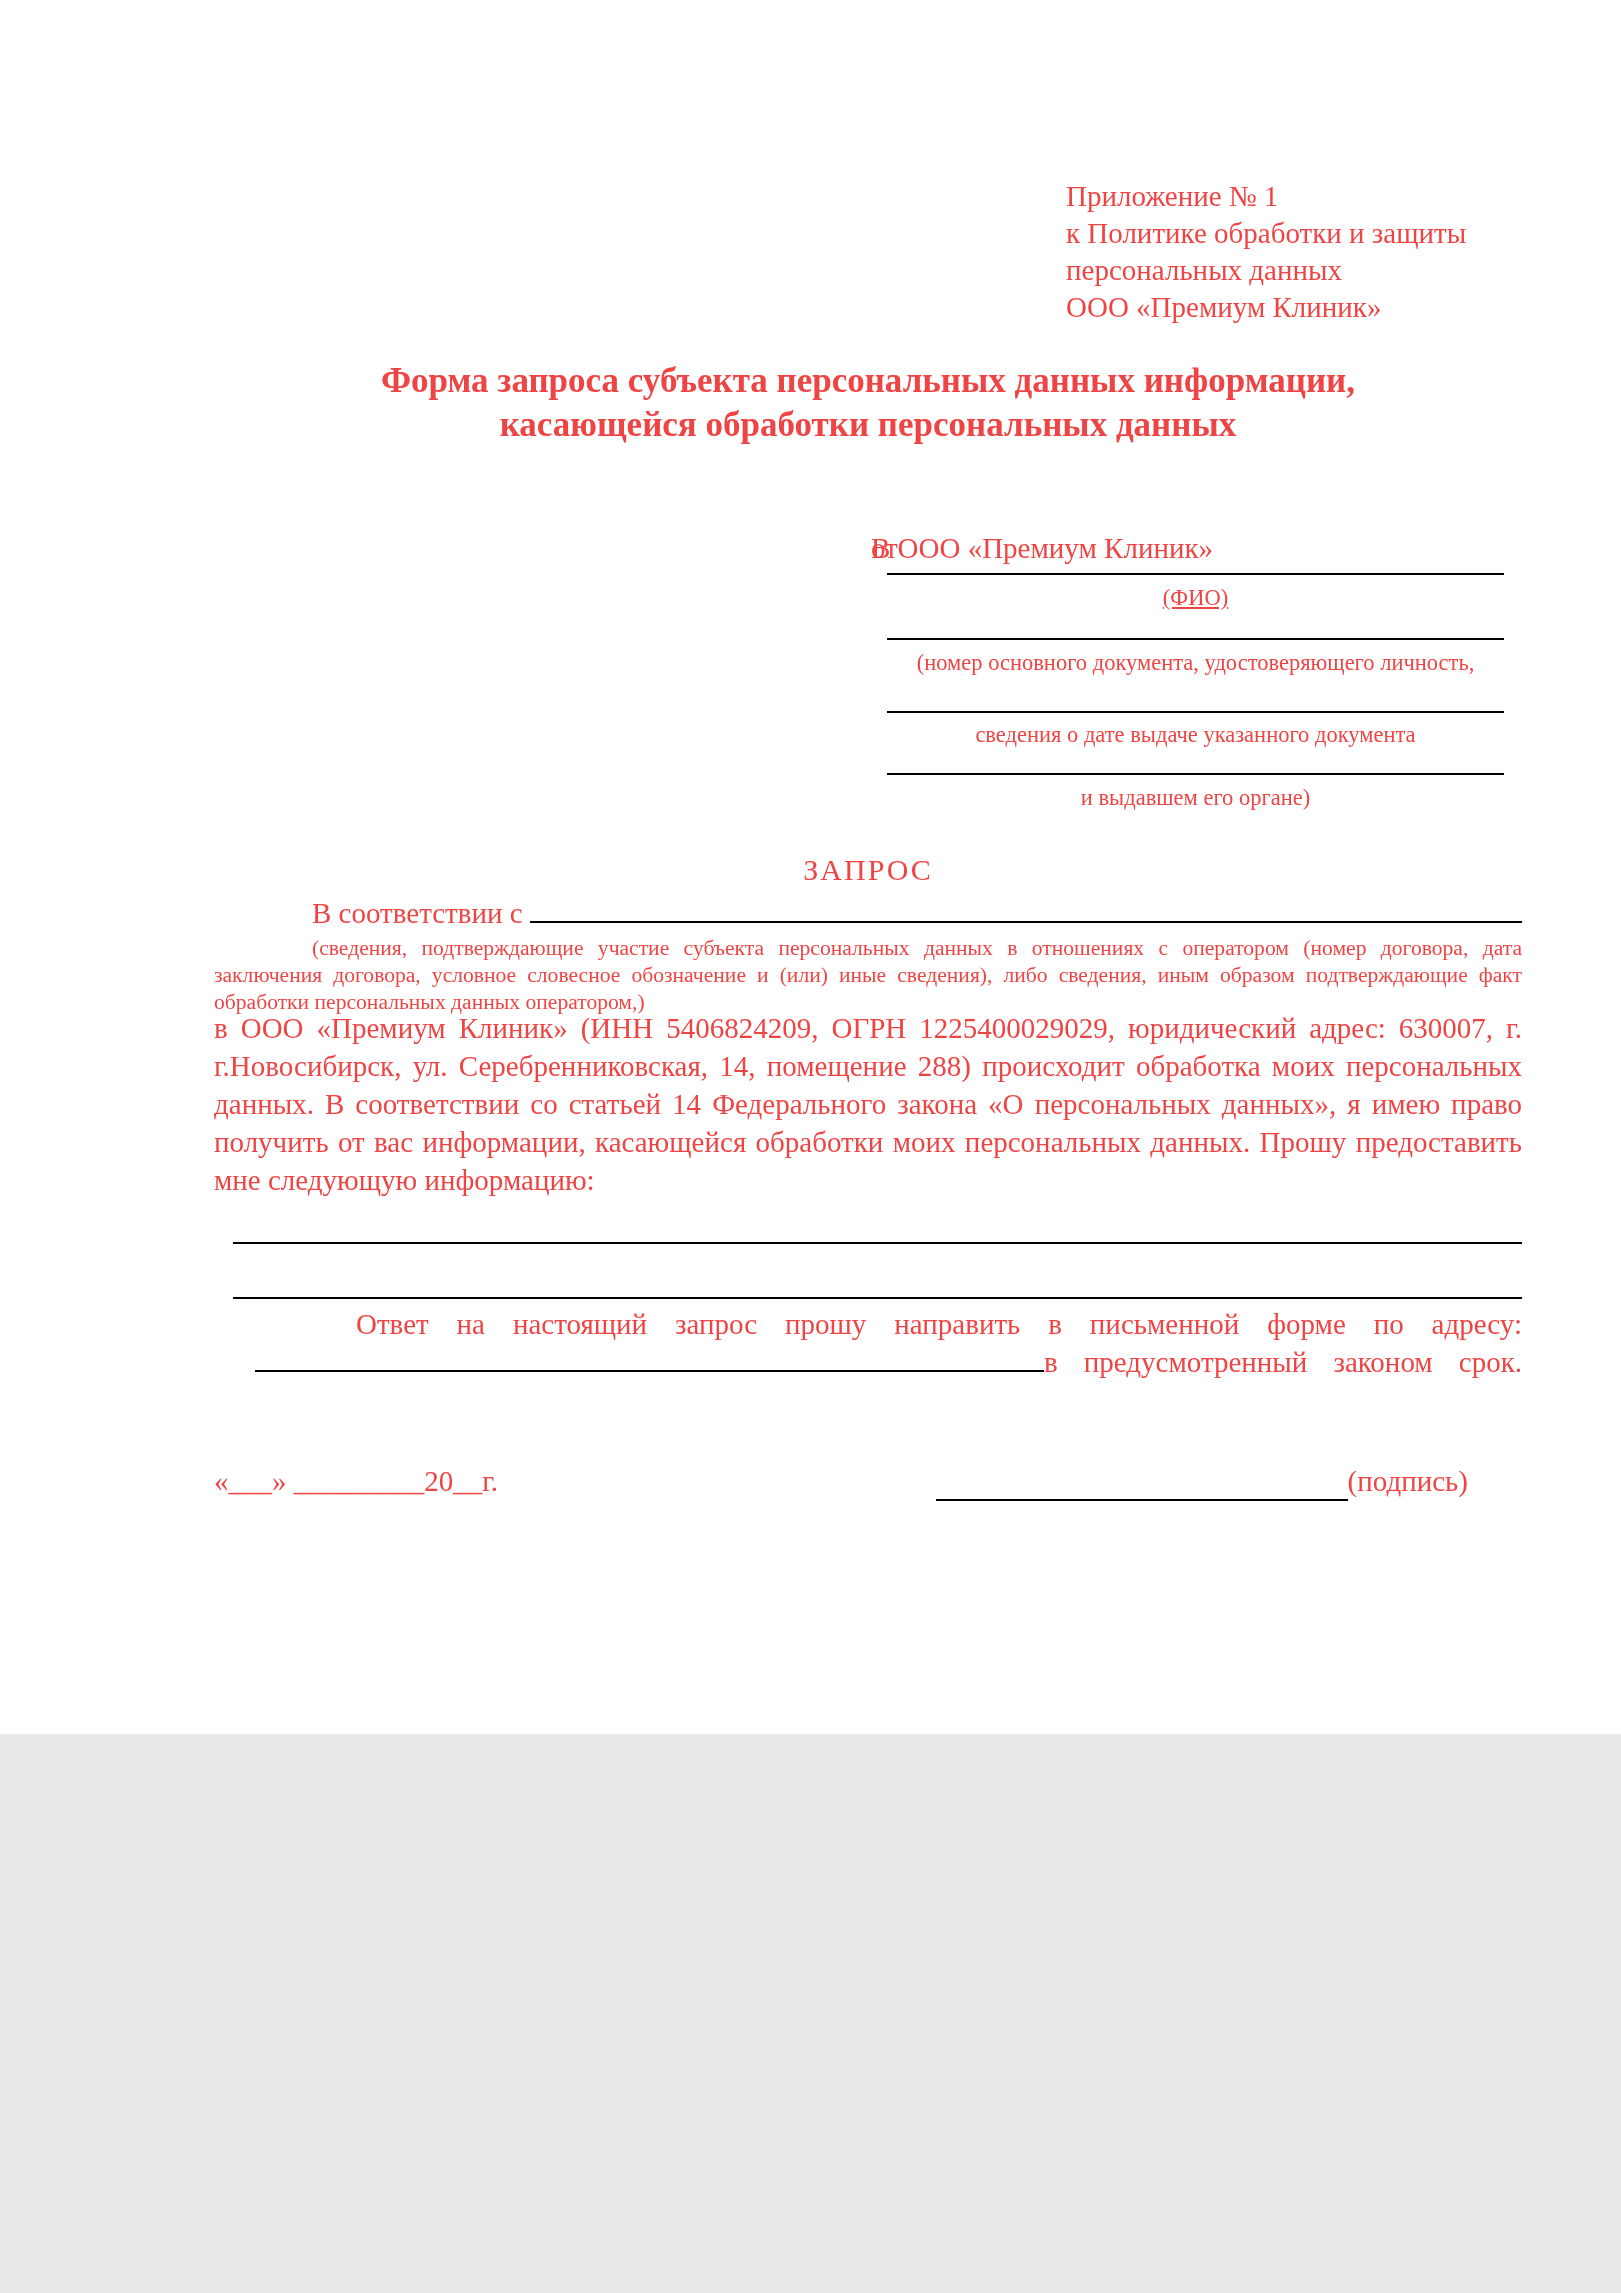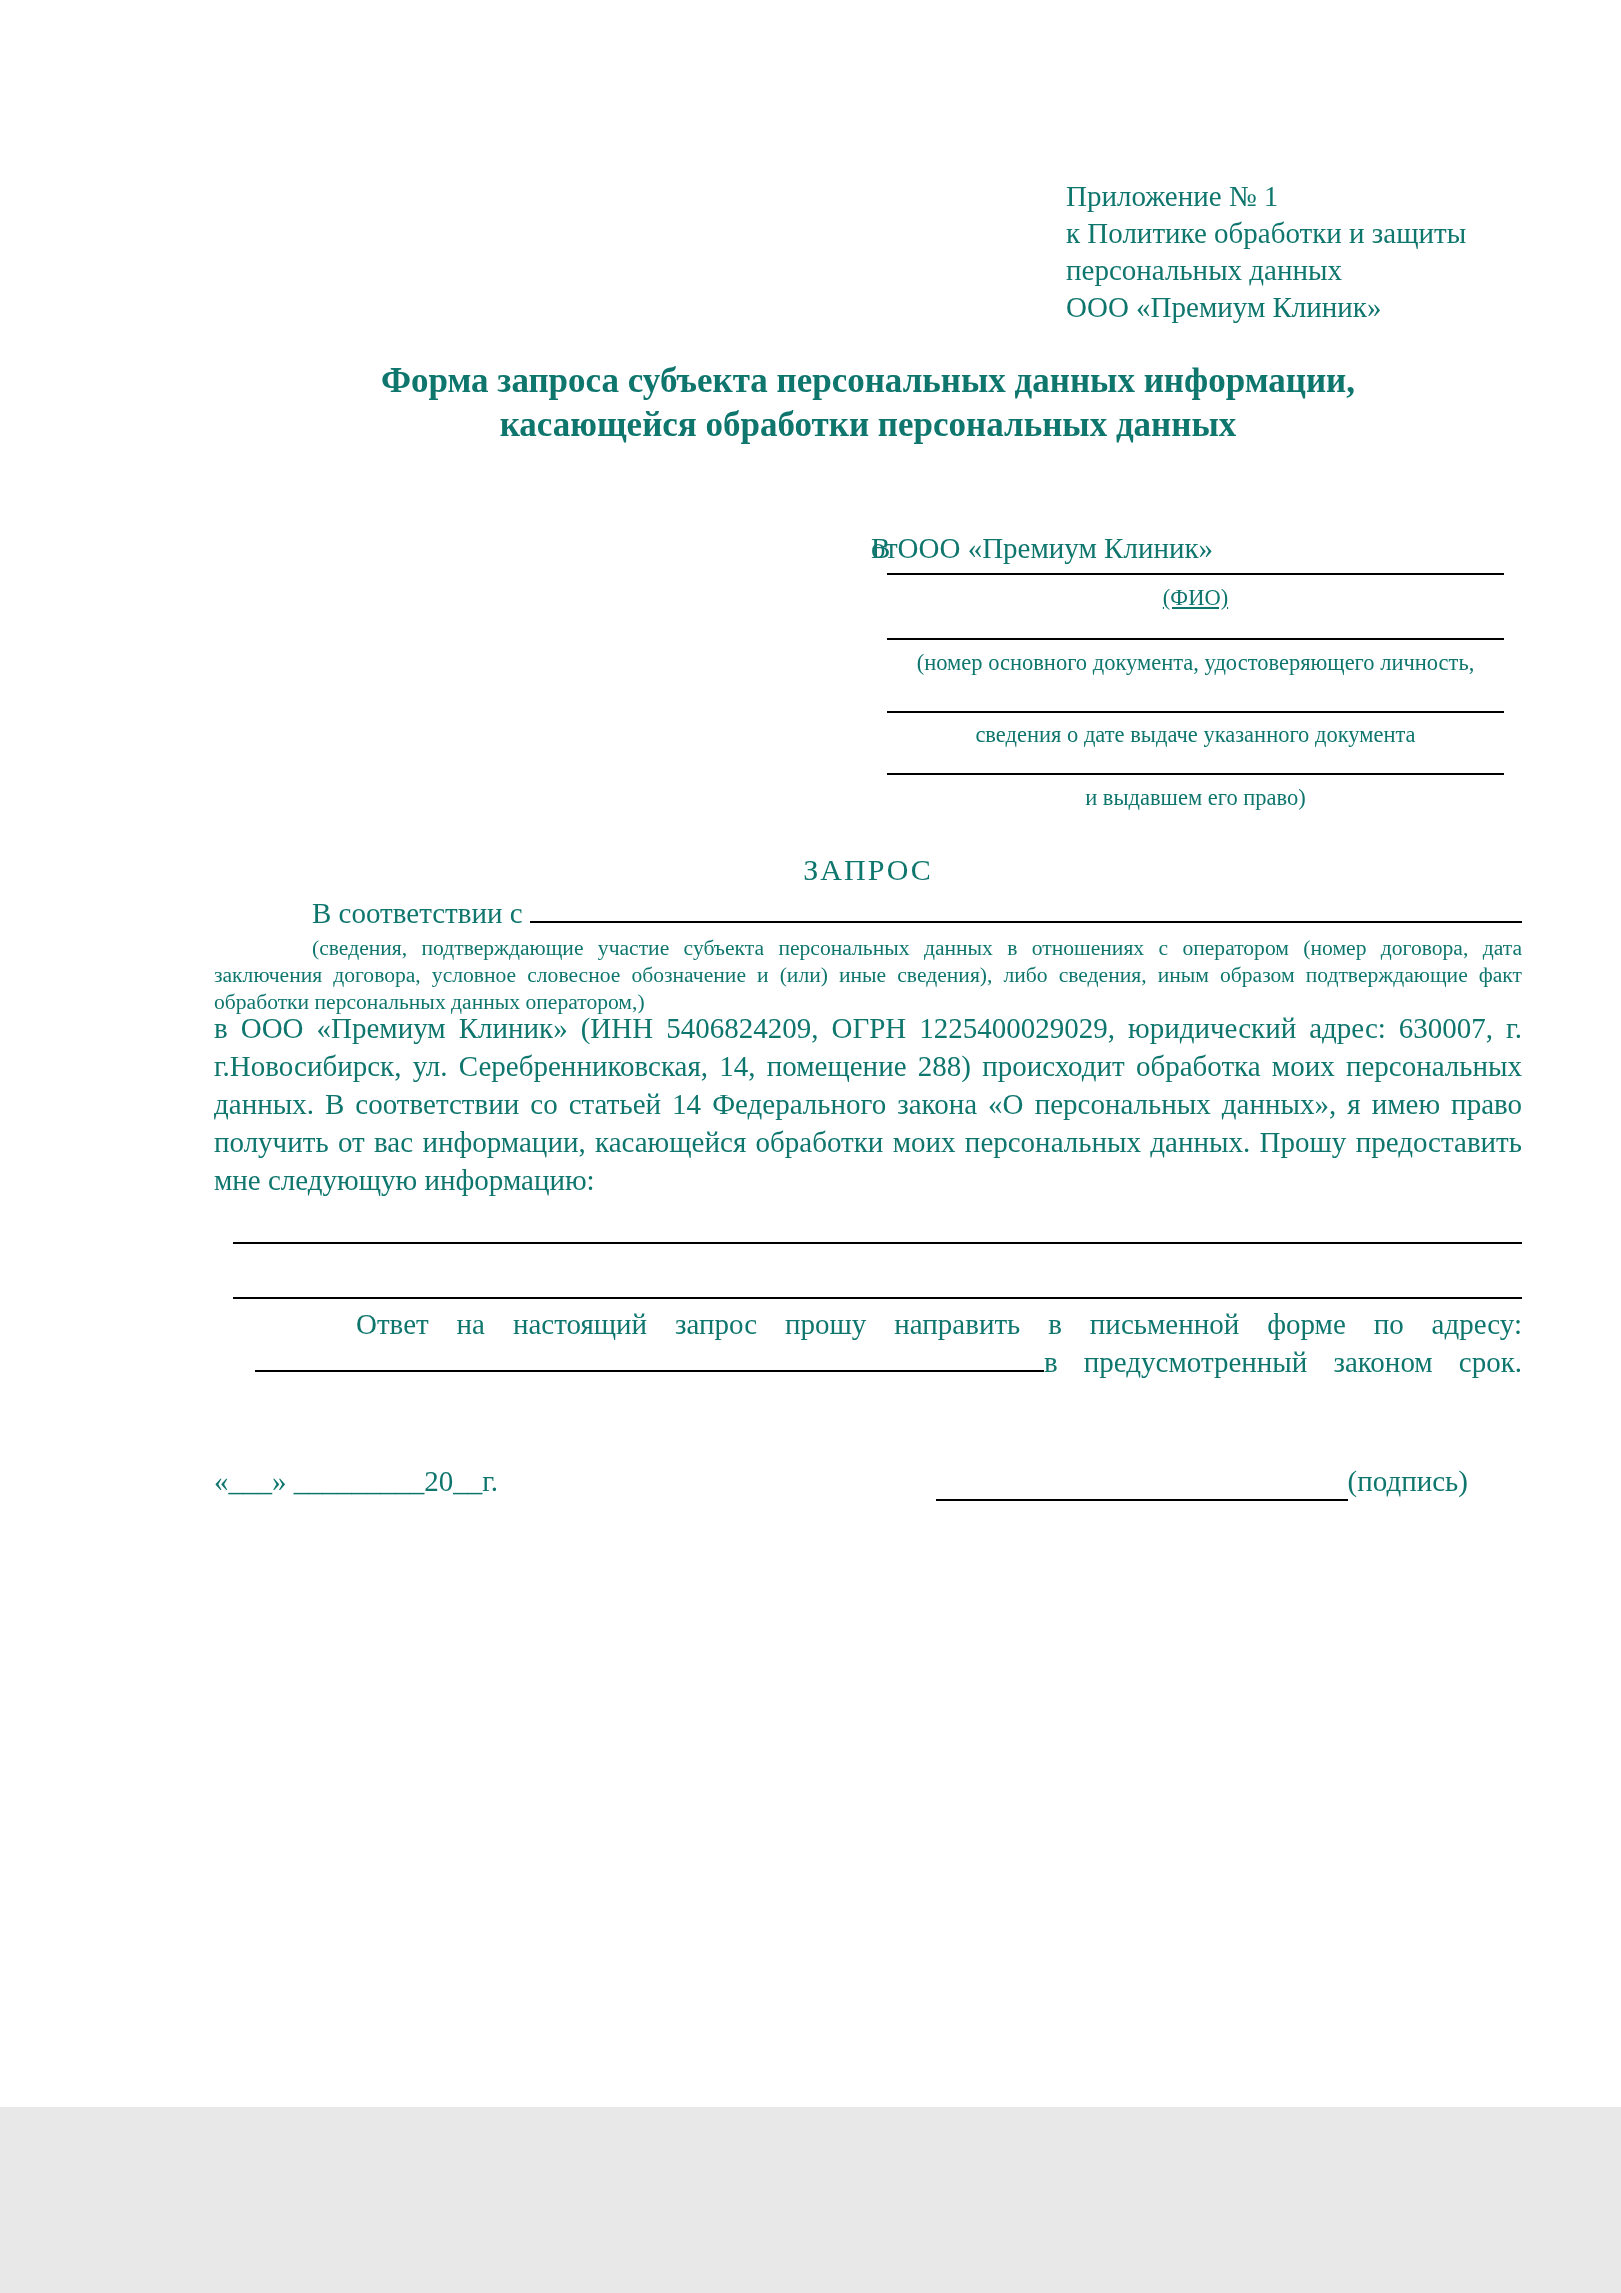--- a/index.html
+++ b/index.html
@@ -3,24 +3,24 @@
 <meta charset="utf-8">
 <style>
   html, body {
     margin: 0;
     padding: 0;
     background: #e8e8e8;
   }
   .page {
     position: relative;
     width: 1621px;
-    height: 2107px;
+    height: 1734px;
     background: #ffffff;
     font-family: "Liberation Serif", "DejaVu Serif", serif;
-    color: #0f766e;
+    color: #ef4444;
     overflow: hidden;
     margin: 0 auto;
   }
 
   
   .appendix {
     position: absolute;
     left: 1066px;
     top: 178px;
     font-size: 29px;
@@ -217,21 +217,21 @@
   <div class="fline l1"></div>
   <div class="fcap c1">(ФИО)</div>
 
   <div class="fline l2"></div>
   <div class="fcap c2">(номер основного документа, удостоверяющего личность,</div>
 
   <div class="fline l3"></div>
   <div class="fcap c3">сведения о дате выдаче указанного документа</div>
 
   <div class="fline l4"></div>
-  <div class="fcap c4">и выдавшем его право)</div>
+  <div class="fcap c4">и выдавшем его органе)</div>
 
   <div class="zapros">ЗАПРОС</div>
 
   <div class="intro">
     <span class="intro-prefix">В соответствии с </span>
     <span class="hfill"></span>
   </div>
 
   <div class="note">(сведения, подтверждающие участие субъекта персональных данных в отношениях с оператором (номер договора, дата заключения договора, условное словесное обозначение и (или) иные сведения), либо сведения, иным образом подтверждающие факт обработки персональных данных оператором,)</div>
 

